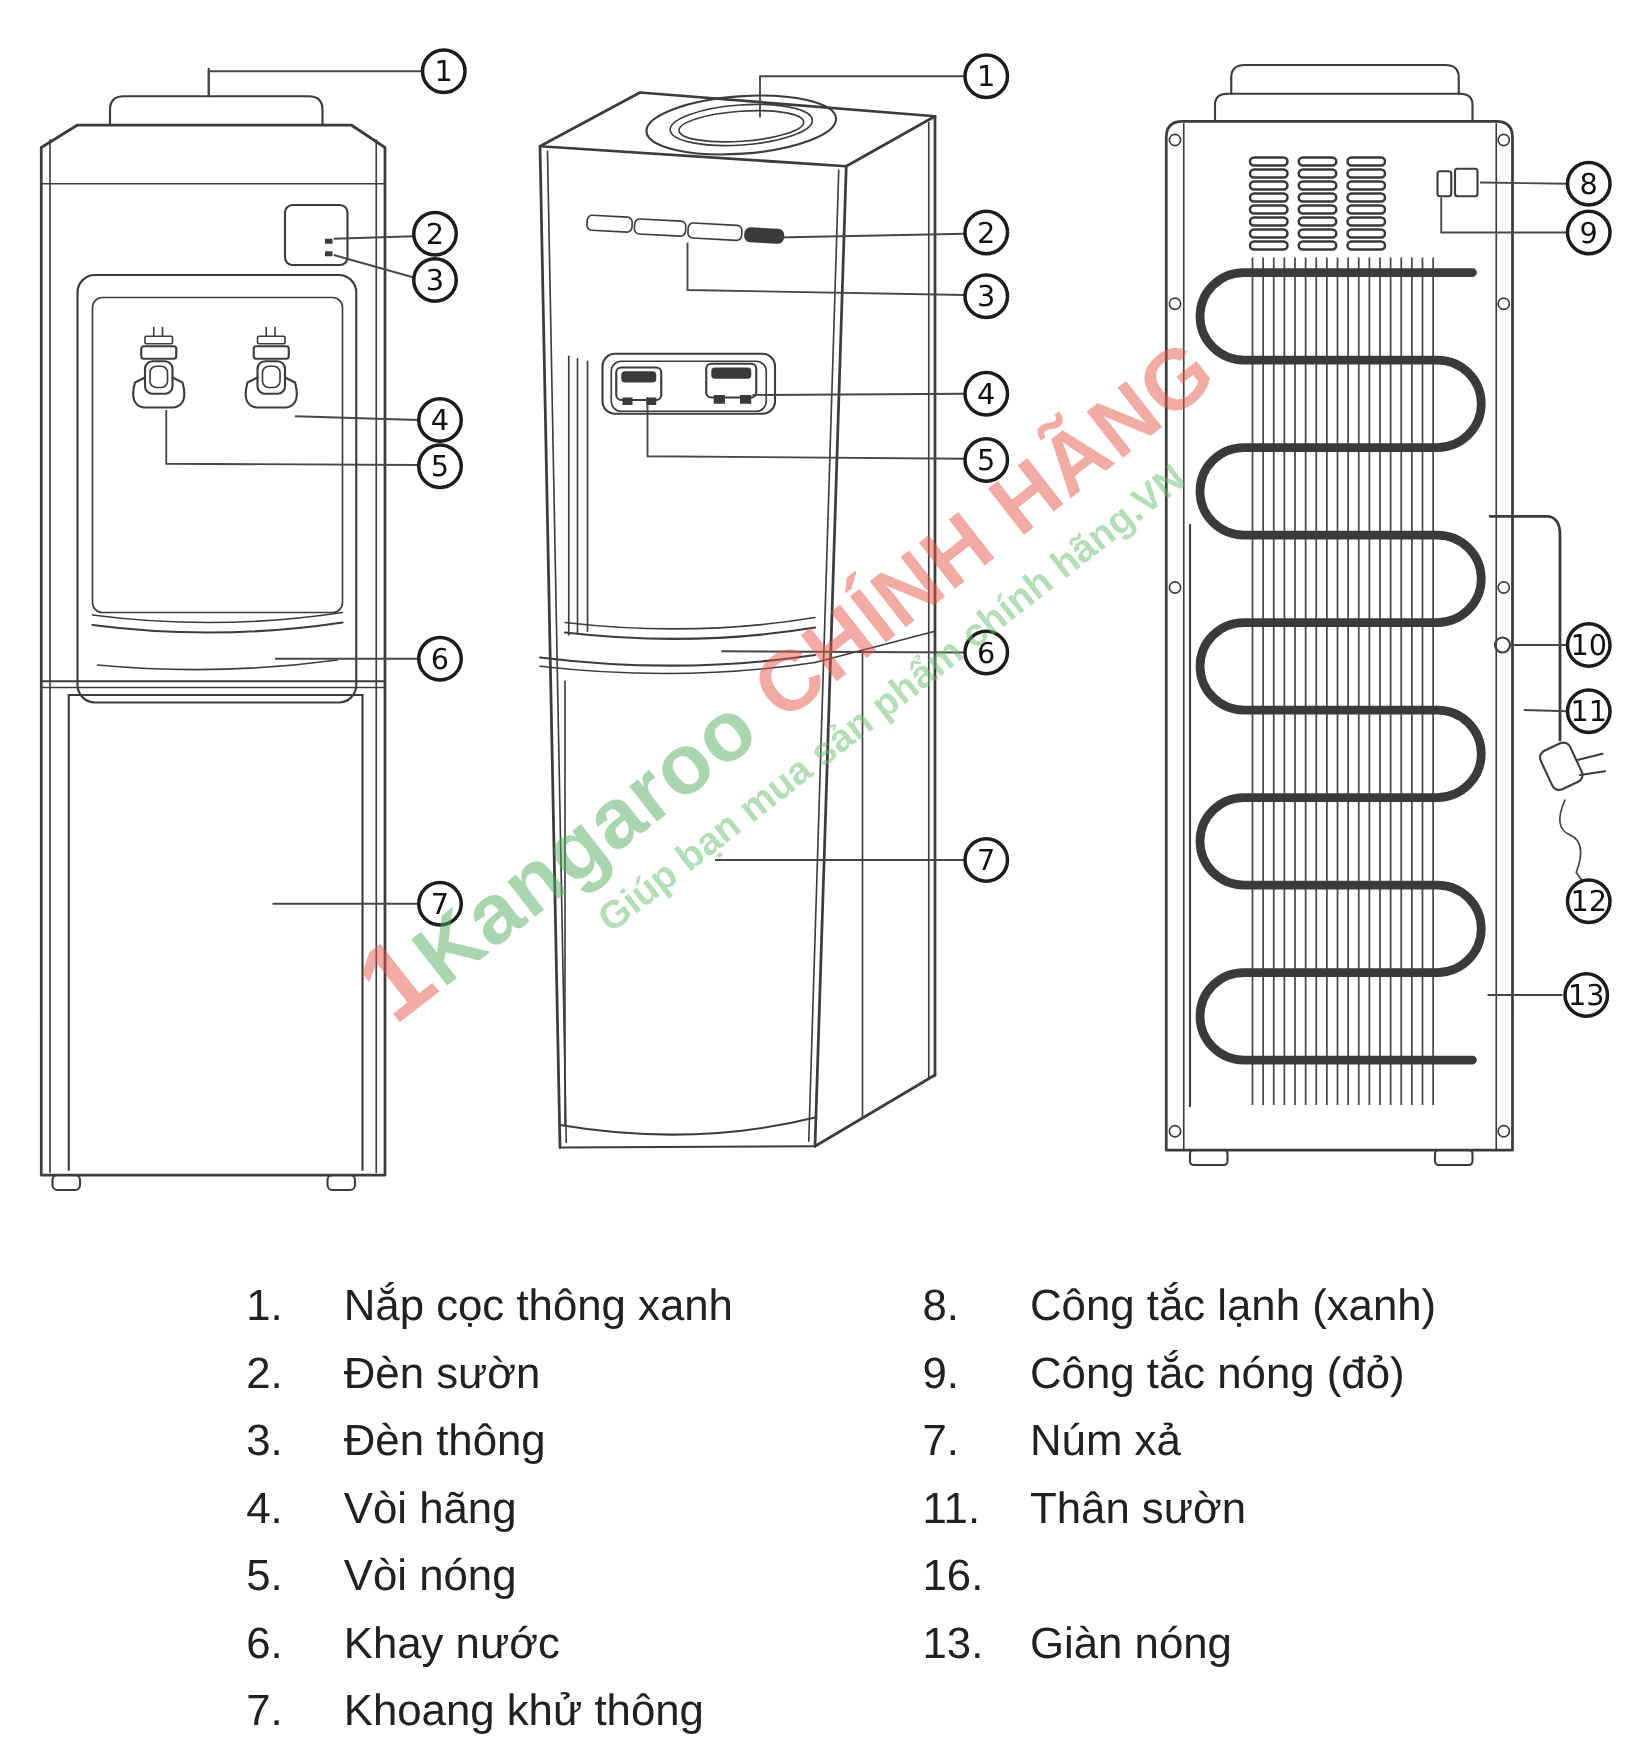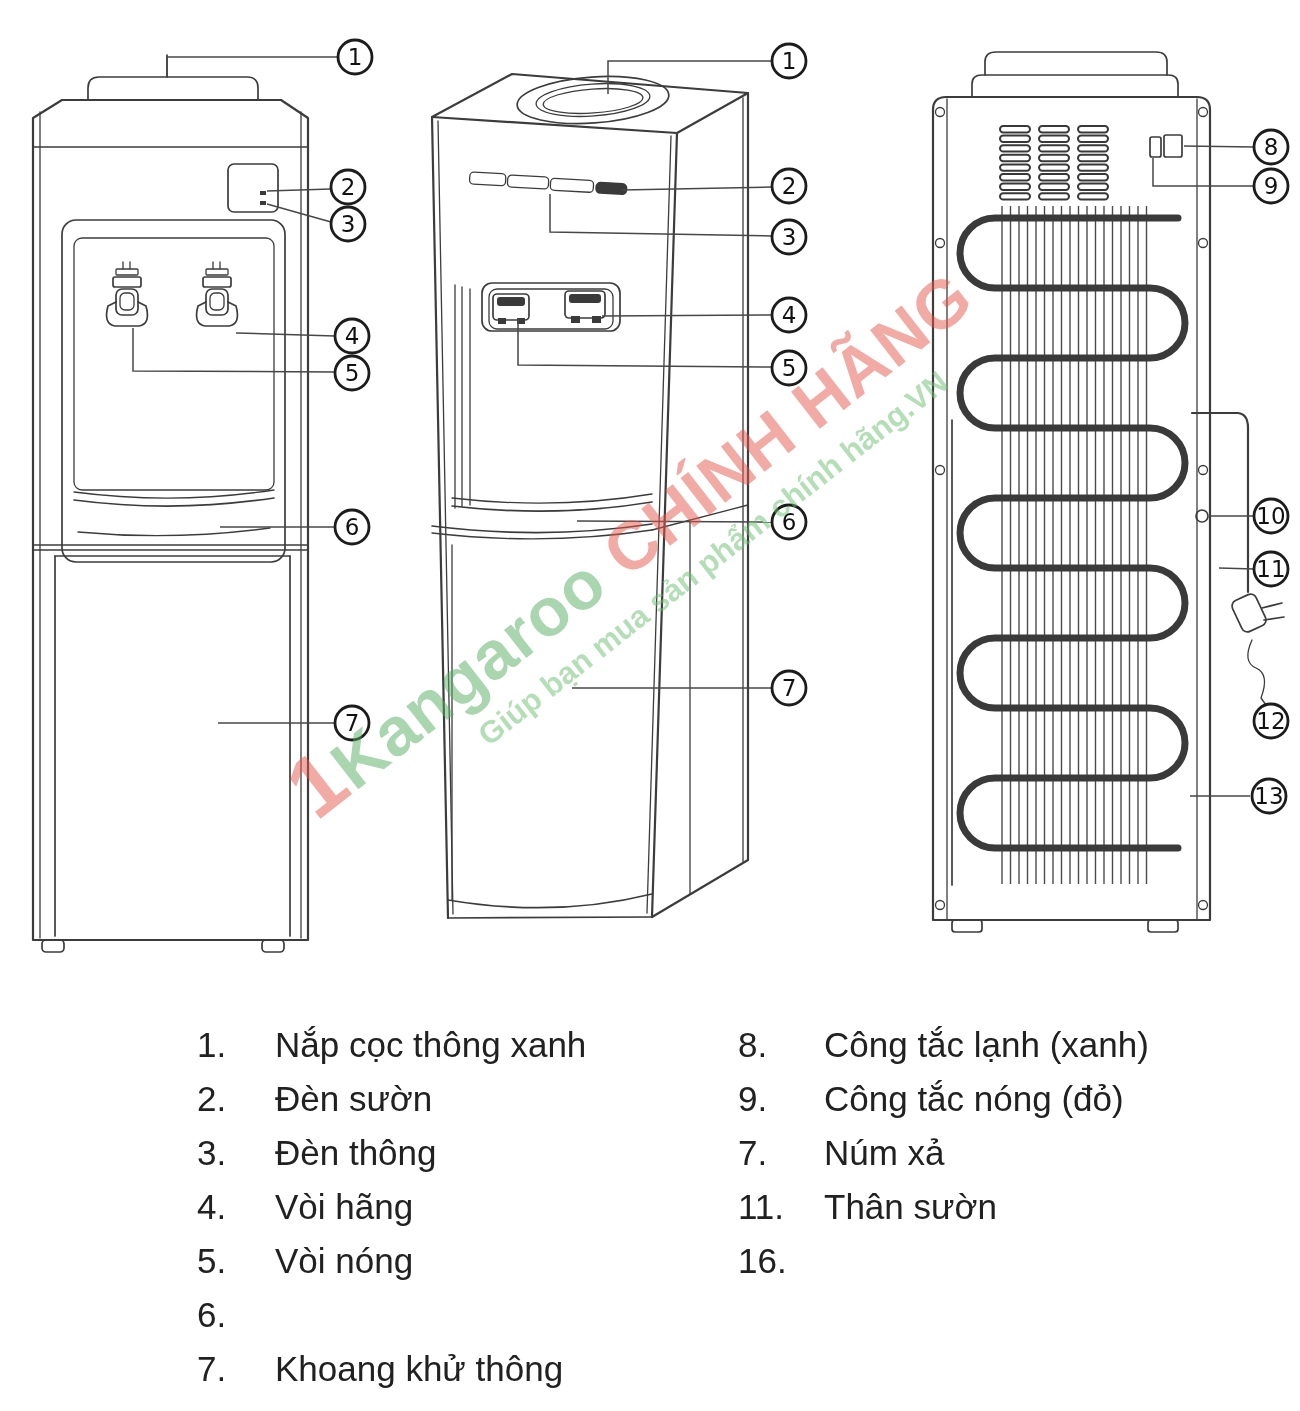--- a/index.html
+++ b/index.html
@@ -353,20 +353,21 @@
     <div class="legend-row">
       <span class="num">4.</span>
       <span class="lab">Vòi hãng</span>
     </div>
     <div class="legend-row">
       <span class="num">5.</span>
       <span class="lab">Vòi nóng</span>
     </div>
     <div class="legend-row">
       <span class="num">6.</span>
+      <span class="lab">Khay nước</span>
     </div>
     <div class="legend-row">
       <span class="num">7.</span>
       <span class="lab">Khoang khử thông</span>
     </div>
   </div>
 <div class="legend-col right">
     <div class="legend-row">
       <span class="num">8.</span>
       <span class="lab">Công tắc lạnh (xanh)</span>
@@ -379,13 +380,17 @@
       <span class="num">7.</span>
       <span class="lab">Núm xả</span>
     </div>
     <div class="legend-row">
       <span class="num">11.</span>
       <span class="lab">Thân sườn</span>
     </div>
     <div class="legend-row">
       <span class="num">16.</span>
     </div>
+    <div class="legend-row">
+      <span class="num">13.</span>
+      <span class="lab">Giàn nóng</span>
+    </div>
   </div>
 
 </body></html>

